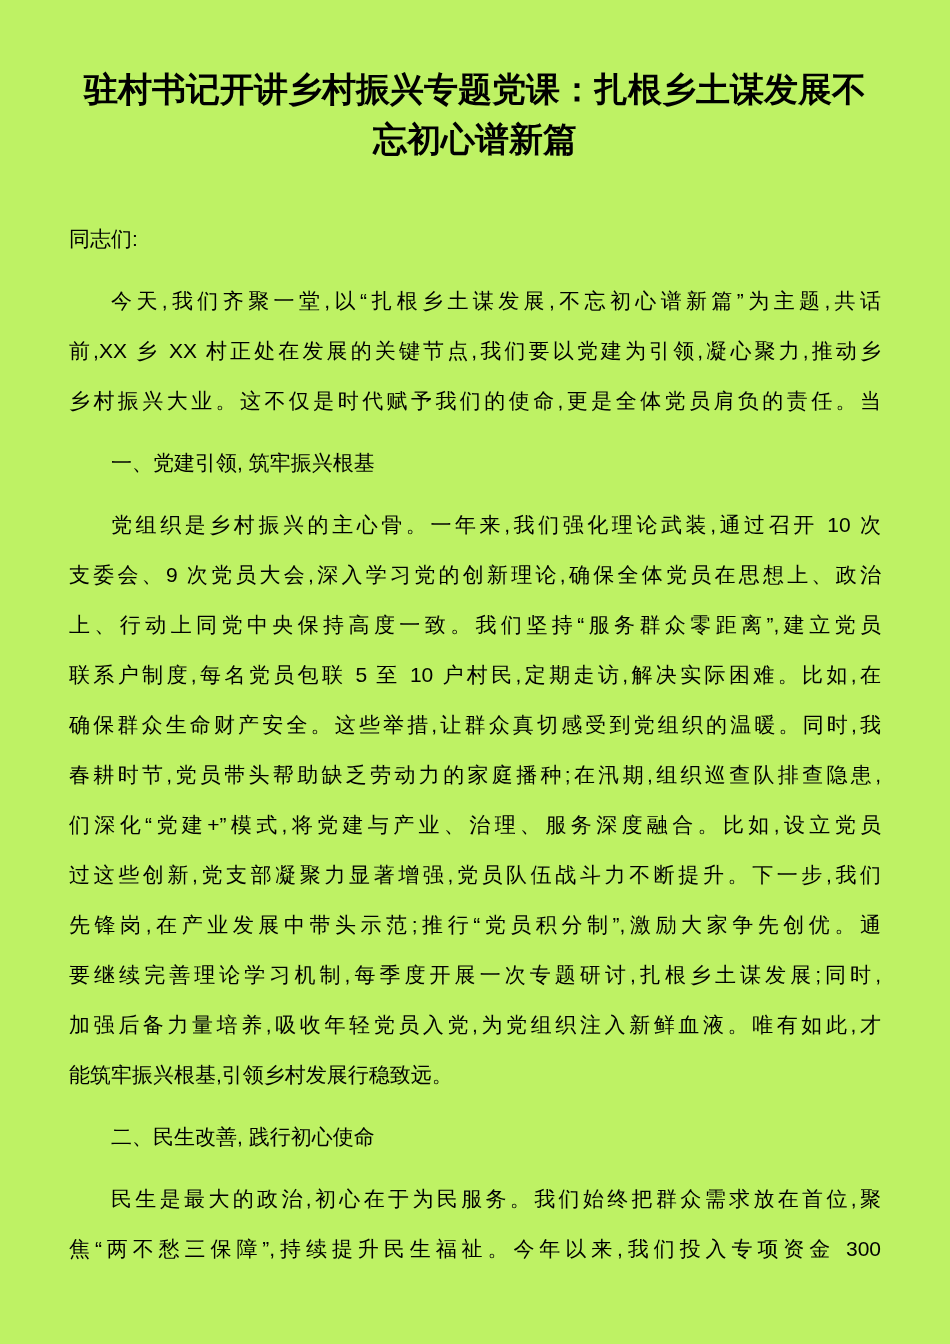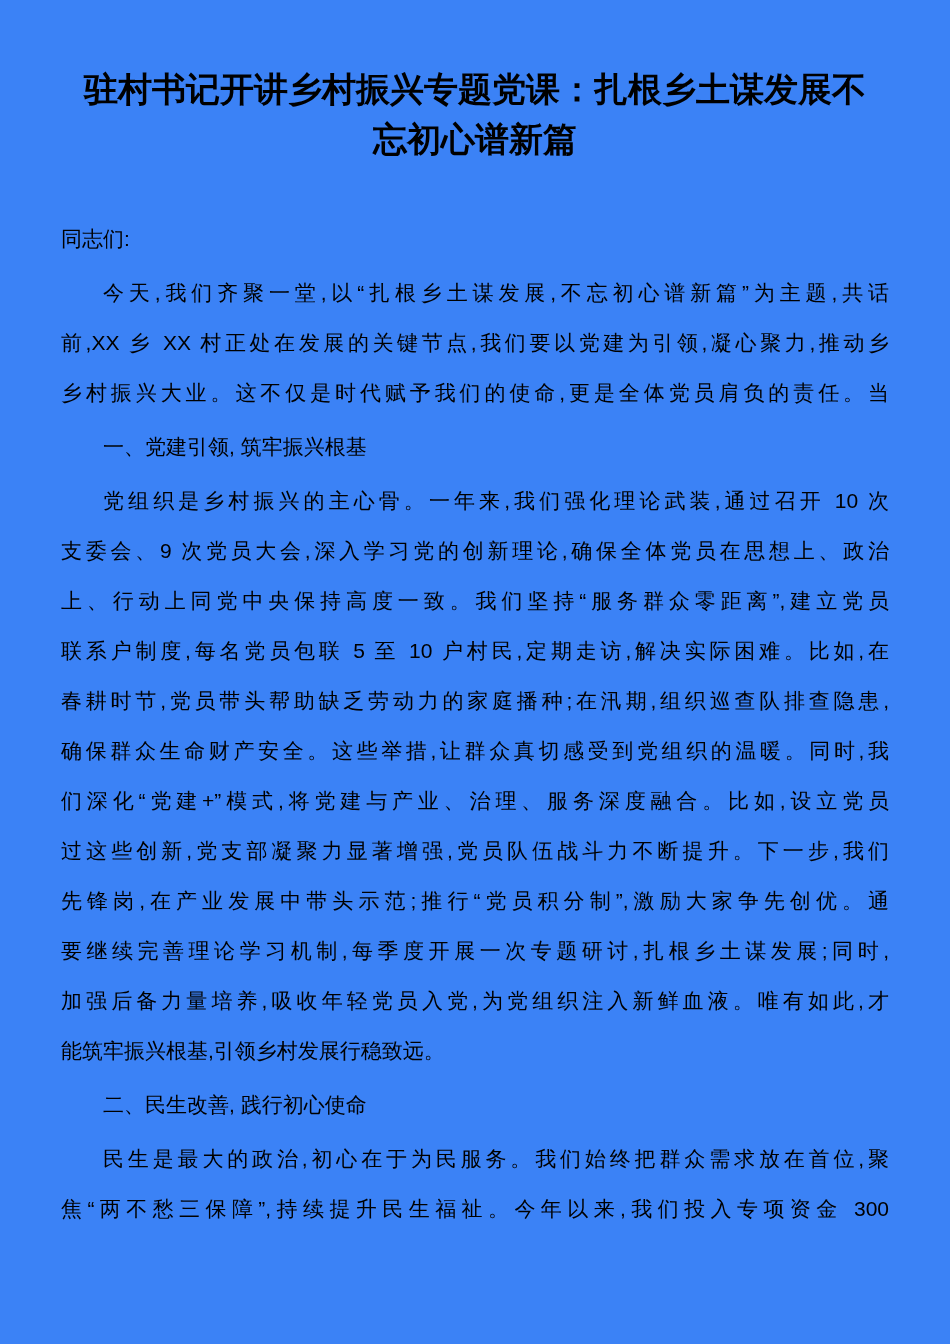--- a/index.html
+++ b/index.html
@@ -9,36 +9,36 @@
   }
   body {
     font-family: "Liberation Sans", sans-serif;
     color: #000000;
     width: 950px;
   }
   .page {
     box-sizing: border-box;
     width: 950px;
     height: 1344px;
-    background: #3b82f6;
+    background: #bef264;
     padding: 64px 57px 0 57px;
     overflow: hidden;
   }
   .title {
     font-size: 34px;
     font-weight: 700;
     line-height: 50px;
     text-align: center;
     margin: 0 0 50px 0;
   }
   .title .title-line {
     display: block;
   }
   .block {
-    margin: 4px;
+    margin: 12px;
   }
   .line {
     font-size: 21px;
     line-height: 50px;
     text-align: justify;
     text-align-last: justify;
     word-break: break-all;
     white-space: normal;
   }
   .line.lastline {
@@ -72,22 +72,22 @@
         <div class="line">乡村振兴大业。这不仅是时代赋予我们的使命,更是全体党员肩负的责任。当</div>
       </div>
       <div class="block heading">
         <div class="line firstline lastline">一、党建引领, 筑牢振兴根基</div>
       </div>
       <div class="block paragraph">
         <div class="line firstline">党组织是乡村振兴的主心骨。一年来,我们强化理论武装,通过召开 10 次</div>
         <div class="line">支委会、9 次党员大会,深入学习党的创新理论,确保全体党员在思想上、政治</div>
         <div class="line">上、行动上同党中央保持高度一致。我们坚持“服务群众零距离”,建立党员</div>
         <div class="line">联系户制度,每名党员包联 5 至 10 户村民,定期走访,解决实际困难。比如,在</div>
+        <div class="line">确保群众生命财产安全。这些举措,让群众真切感受到党组织的温暖。同时,我</div>
         <div class="line">春耕时节,党员带头帮助缺乏劳动力的家庭播种;在汛期,组织巡查队排查隐患,</div>
-        <div class="line">确保群众生命财产安全。这些举措,让群众真切感受到党组织的温暖。同时,我</div>
         <div class="line">们深化“党建+”模式,将党建与产业、治理、服务深度融合。比如,设立党员</div>
         <div class="line">过这些创新,党支部凝聚力显著增强,党员队伍战斗力不断提升。下一步,我们</div>
         <div class="line">先锋岗,在产业发展中带头示范;推行“党员积分制”,激励大家争先创优。通</div>
         <div class="line">要继续完善理论学习机制,每季度开展一次专题研讨,扎根乡土谋发展;同时,</div>
         <div class="line">加强后备力量培养,吸收年轻党员入党,为党组织注入新鲜血液。唯有如此,才</div>
         <div class="line lastline">能筑牢振兴根基,引领乡村发展行稳致远。</div>
       </div>
       <div class="block heading">
         <div class="line firstline lastline">二、民生改善, 践行初心使命</div>
       </div>

